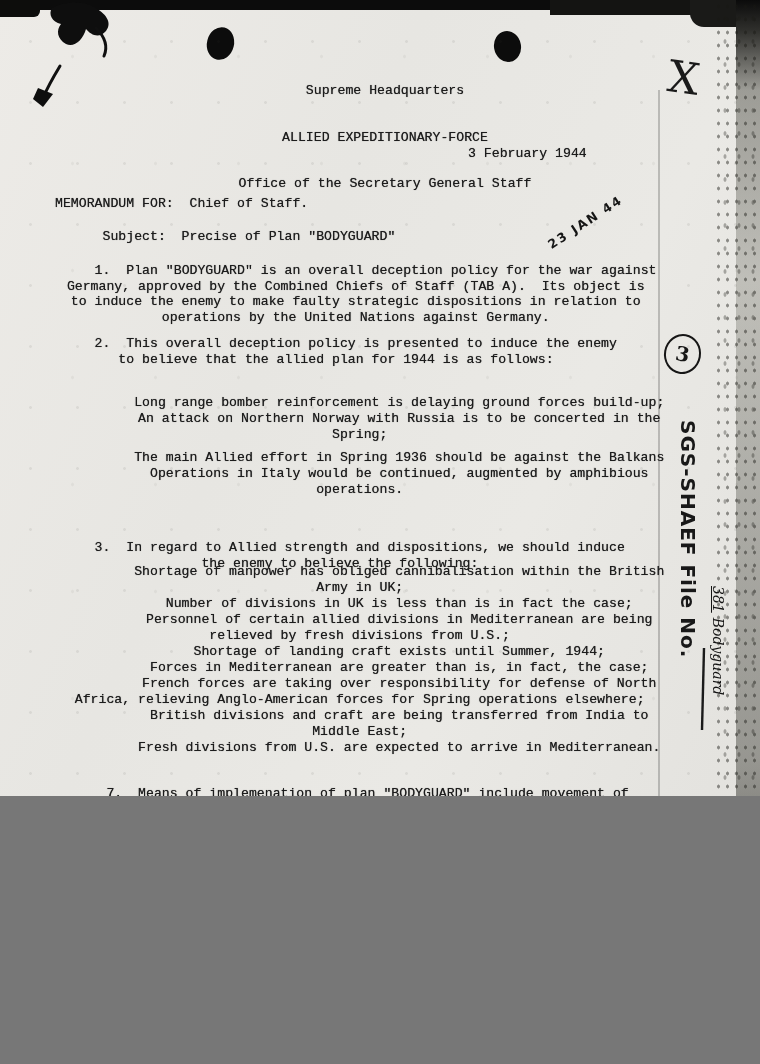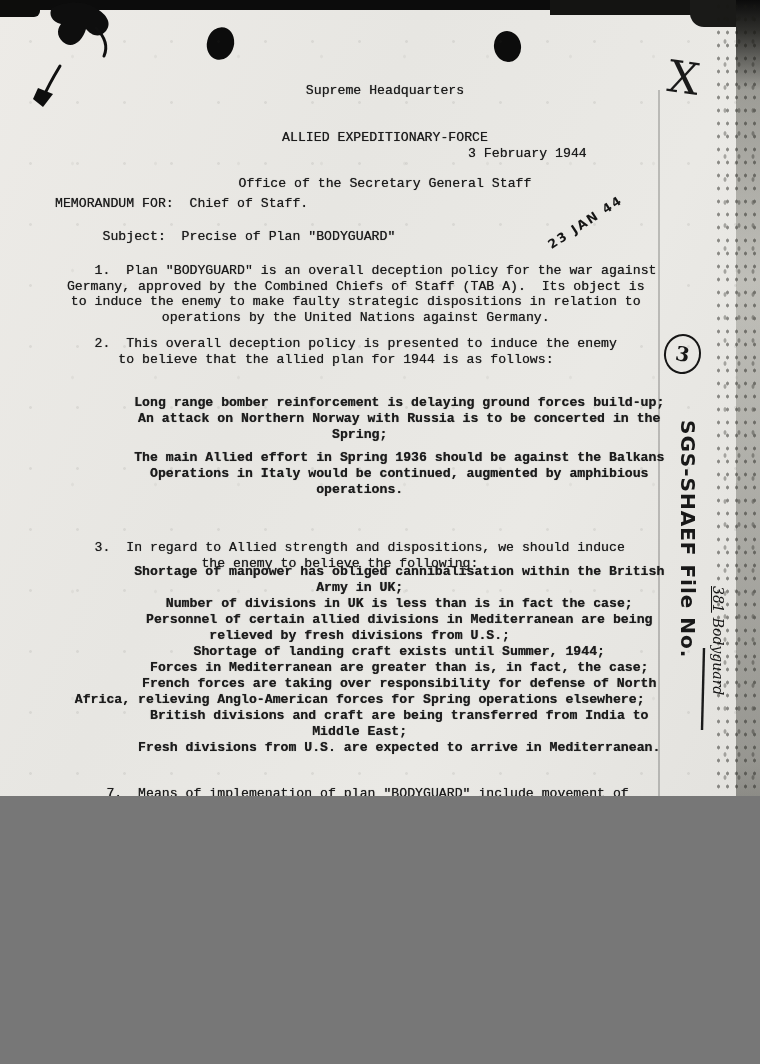--- a/index.html
+++ b/index.html
@@ -3,21 +3,21 @@
 <meta charset="utf-8">
 <style>
   html,body{margin:0;padding:0;background:#777;}
   #page{position:relative;width:760px;height:796px;overflow:hidden;
     background:linear-gradient(115deg,#edebe7 0%,#e7e6e2 38%,#eae9e5 68%,#e3e2de 100%);
     font-family:"Liberation Sans",sans-serif;}
   
   .typed{position:absolute;left:55px;font-family:"Liberation Mono","DejaVu Sans Mono",monospace;
     font-size:13.2px;line-height:15.5px;color:#1c1c1c;white-space:pre-wrap;
     text-shadow:0 0 0.7px rgba(25,25,25,.8);text-align:center;}
-  .items{line-height:16px;font-weight:bold;}
+  .items{line-height:16px;}
   .hdr{left:55px;width:660px;text-align:center;}
   .sigblock{left:404px;width:230px;text-align:center;line-height:17px;}
   
   .hw{position:absolute;font-family:"DejaVu Serif",serif;font-style:italic;color:#141414;white-space:nowrap;}
   .hwp{position:absolute;font-family:"DejaVu Sans",sans-serif;color:#151515;white-space:nowrap;}
   .script-sig{left:448px;top:840px;font-size:29px;transform:rotate(-5deg);letter-spacing:2px;}
   .q-block{left:30px;top:912px;width:280px;transform:rotate(-31deg);transform-origin:0 0;
     font-size:21px;line-height:50px;}
   .q-block div:nth-child(2){margin-left:-14px;}
   .q-block div:nth-child(3){margin-left:10px;}

